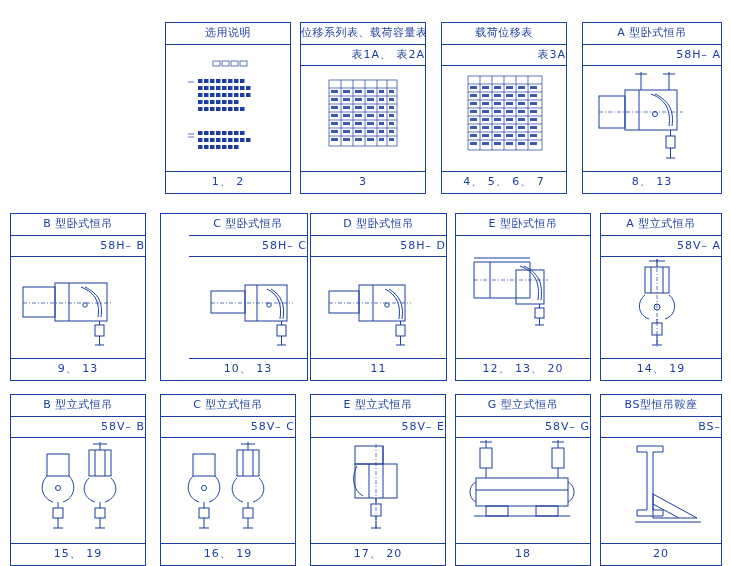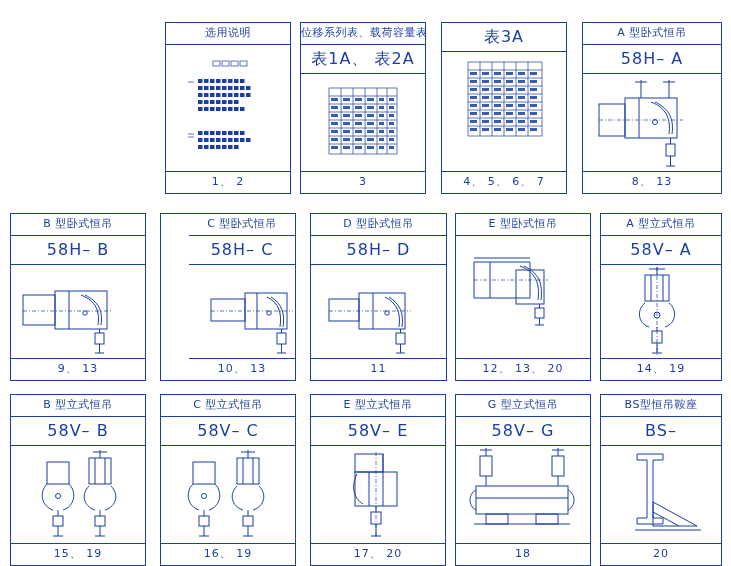--- a/index.html
+++ b/index.html
@@ -24,22 +24,22 @@
     border-bottom:1.2px solid #1a3fa0;
     text-align:center;
     font-size:11px;
     line-height:1.5;
     padding:2px 0 2px 0;
     white-space:nowrap;
     letter-spacing:0.5px;
   }
   .card .hdr2{
     border-bottom:1.2px solid #1a3fa0;
-    text-align:center;
-    font-size:16px;
+    text-align:right;
+    font-size:11px;
     line-height:1.5;
     padding:2px 0 2px 0;
     white-space:nowrap;
     letter-spacing:1px;
   }
   .card .body{
     flex:1;
     position:relative;
     overflow:hidden;
   }
@@ -210,20 +210,21 @@
             <rect x="66" y="72" width="7" height="3"></rect>
             <rect x="78" y="72" width="5" height="3"></rect>
             <rect x="88" y="72" width="5" height="3"></rect>
         </g>
       </svg>
     </div>
     <div class="ftr">3</div>
   </div>
 
   <div class="card" style="left:441px;top:10px;width:126px;height:172px;position:absolute;">
+    <div class="hdr">载荷位移表</div>
     <div class="hdr2">表3A</div>
     <div class="body">
       <svg width="124" height="96" viewBox="0 0 124 96">
         <g class="thin">
           <rect x="26" y="10" width="74" height="74"></rect>
           <line x1="26" y1="18" x2="100" y2="18"></line>
           <line x1="26" y1="26" x2="100" y2="26"></line>
           <line x1="26" y1="34" x2="100" y2="34"></line>
           <line x1="26" y1="42" x2="100" y2="42"></line>
           <line x1="26" y1="50" x2="100" y2="50"></line>
@@ -342,21 +343,21 @@
           <line x1="84" y1="88" x2="93" y2="88"></line>
         </g>
         <g class="thin">
             <line x1="12" y1="46" x2="100" y2="46" class="dash"></line>
           </g>
       </svg>
     </div>
     <div class="ftr">9、 13</div>
   </div>
 
-  <div class="card" style="left:160px;top:201px;width:136px;height:168px;position:absolute;padding-left:28px;">
+  <div class="card" style="left:160px;top:201px;width:148px;height:168px;position:absolute;padding-left:28px;">
     <div class="hdr">C 型卧式恒吊</div>
     <div class="hdr2">58H–   C</div>
     <div class="body">
       <svg width="134" height="92" viewBox="0 0 134 92">
         <g class="stroke">
           <rect x="22" y="34" width="34" height="22"></rect>
           <rect x="56" y="28" width="42" height="36"></rect>
           <line x1="68" y1="28" x2="68" y2="64"></line>
           <path d="M78 32 C 90 38, 93 48, 91 62"></path>
           <path d="M82 32 C 93 39, 96 48, 94 62"></path>

